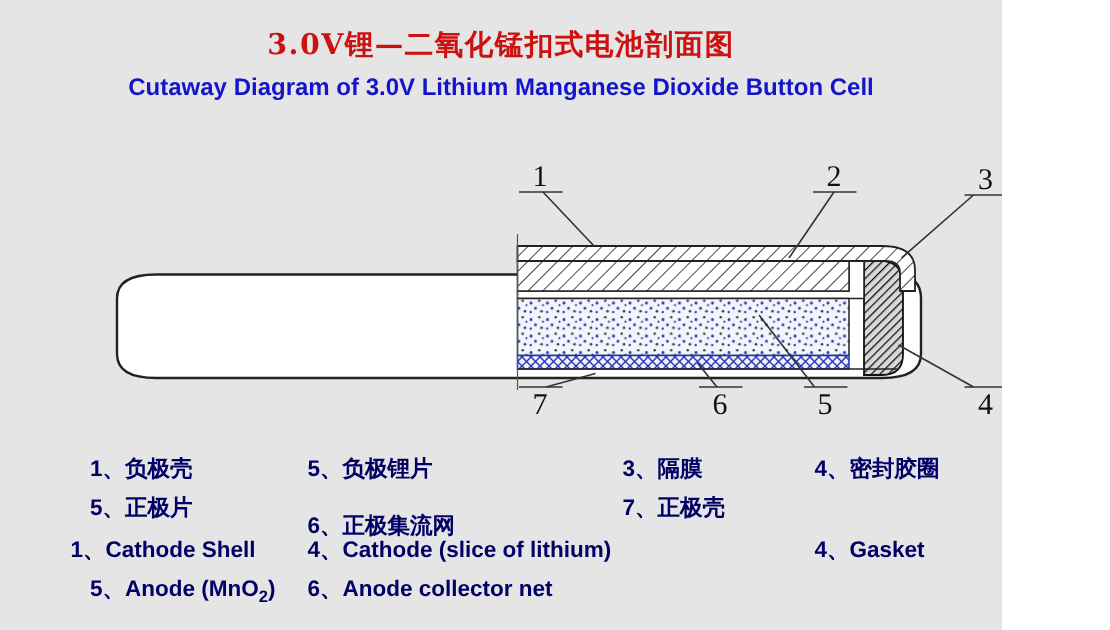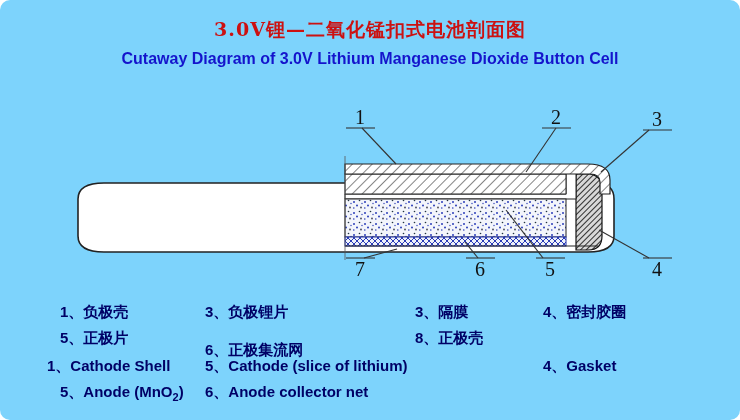--- a/index.html
+++ b/index.html
@@ -1,18 +1,18 @@
 <!DOCTYPE html>
 <html><head>
 <meta charset="utf-8">
 <style>
   * { margin:0; padding:0; box-sizing:border-box; }
   html,body { width:740px; height:420px; background:#ffffff; }
   body { font-family:"Liberation Sans", sans-serif; }
-  .page { position:relative; width:740px; height:420px; background:#7dd3fc; overflow:hidden;border-radius:10px; }
+  .page { position:relative; width:668px; height:420px; background:#e5e5e5; overflow:hidden; }
 
   .title-cn {
     position:absolute; top:17px; left:0; width:100%; text-align:center;
     color:#cc1111; font-family:"DejaVu Serif","Liberation Serif",serif;
     font-weight:bold; font-size:19px; letter-spacing:1px; white-space:nowrap;
   }
   .title-en {
     position:absolute; top:50px; left:0; width:100%; text-align:center;
     color:#1414cc; font-family:"Liberation Sans",sans-serif;
     font-weight:bold; font-size:16px; white-space:nowrap;
@@ -119,28 +119,28 @@
       </g>
       <g>
         <line class="hline" x1="643" y1="158" x2="672" y2="158"></line>
         <line class="leader" x1="649" y1="158" x2="599" y2="130"></line>
         <text class="num" x="657" y="176" text-anchor="middle">4</text>
       </g>
     </g>
   </svg>
 
   <span class="li" style="left:60px;  top:303px">1、负极壳</span>
-  <span class="li" style="left:205px; top:303px">3、负极锂片</span>
+  <span class="li" style="left:205px; top:303px">5、负极锂片</span>
   <span class="li" style="left:415px; top:303px">3、隔膜</span>
   <span class="li" style="left:543px; top:303px">4、密封胶圈</span>
 
   <span class="li" style="left:60px;  top:329px">5、正极片</span>
   <span class="li" style="left:205px; top:341px">6、正极集流网</span>
-  <span class="li" style="left:415px; top:329px">8、正极壳</span>
+  <span class="li" style="left:415px; top:329px">7、正极壳</span>
 
   <span class="li" style="left:47px;  top:357px">1、Cathode Shell</span>
-  <span class="li" style="left:205px; top:357px">5、Cathode (slice of lithium)</span>
+  <span class="li" style="left:205px; top:357px">4、Cathode (slice of lithium)</span>
   <span class="li" style="left:543px; top:357px">4、Gasket</span>
 
   <span class="li" style="left:60px; top:383px"><span>5、Anode (MnO</span><sub>2</sub><span>)</span></span>
   <span class="li" style="left:205px; top:383px">6、Anode collector net</span>
 
 </div>
 
 </body></html>

